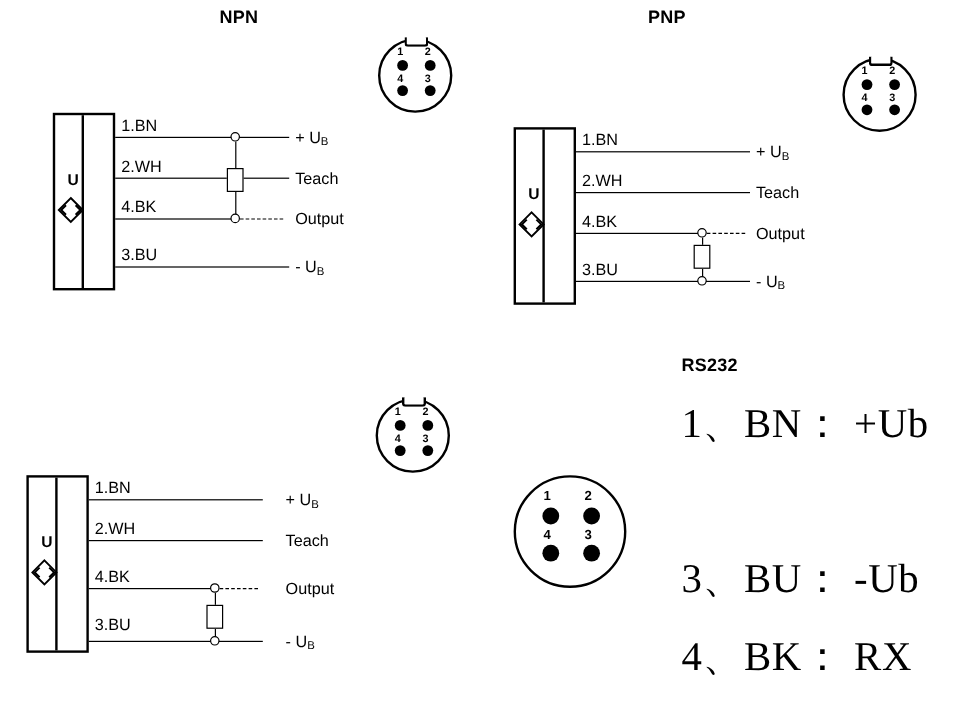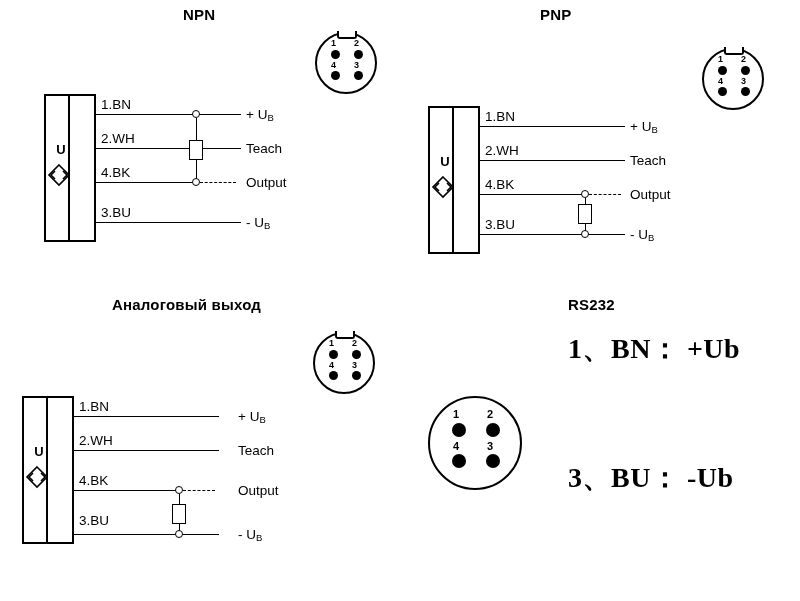--- a/index.html
+++ b/index.html
@@ -130,22 +130,22 @@
     font-size: 9px;
     font-weight: bold;
     line-height: 1;
   }
   .pin-num.big { font-size: 11px; }
 
   
   .rs-line {
     position: absolute;
     font-family: "Liberation Serif", serif;
-    font-size: 28px;
-    font-weight: bold;
+    font-size: 34px;
+    font-weight: normal;
     white-space: nowrap;
     letter-spacing: 0.5px;
   }
 </style>
 </head>
 <body>
 
 <div id="stage">
 
   <div class="section-title abs" style="left:183px; top:6px;">NPN</div>
@@ -241,21 +241,20 @@
     <div class="pin" style="left:14px; top:16px; width:9px; height:9px;"></div>
     <div class="pin" style="left:37px; top:16px; width:9px; height:9px;"></div>
     <div class="pin" style="left:14px; top:37px; width:9px; height:9px;"></div>
     <div class="pin" style="left:37px; top:37px; width:9px; height:9px;"></div>
     <div class="pin-num" style="left:14px; top:5px;">1</div>
     <div class="pin-num" style="left:37px; top:5px;">2</div>
     <div class="pin-num" style="left:14px; top:27px;">4</div>
     <div class="pin-num" style="left:37px; top:27px;">3</div>
   </div>
 
-  <div class="section-title abs" style="left:112px; top:296px;">Аналоговый выход</div>
 
   <div class="sensor" style="left:22px; top:396px; width:52px; height:148px;">
     <div class="sensor-split" style="left:22px;"></div>
     <div class="sensor-u" style="top:46px; left:-11px; width:52px;">U</div>
     <svg class="diamond-wrap" style="top:66px; margin-left:-11px;" width="26" height="26" viewBox="0 0 26 26">
       <polygon points="13,3 23,13 13,23 3,13" fill="none" stroke="#000" stroke-width="1.6"></polygon>
       <polyline points="9,9 5,13 9,17" fill="none" stroke="#000" stroke-width="1.6"></polyline>
       <polyline points="17,9 21,13 17,17" fill="none" stroke="#000" stroke-width="1.6"></polyline>
     </svg>
   </div>
@@ -306,14 +305,15 @@
     <div class="pin" style="left:22px; top:56px; width:14px; height:14px;"></div>
     <div class="pin" style="left:56px; top:56px; width:14px; height:14px;"></div>
     <div class="pin-num big" style="left:23px; top:11px;">1</div>
     <div class="pin-num big" style="left:57px; top:11px;">2</div>
     <div class="pin-num big" style="left:23px; top:43px;">4</div>
     <div class="pin-num big" style="left:57px; top:43px;">3</div>
   </div>
 
   <div class="rs-line" style="left:568px; top:330px;">1、BN： +Ub</div>
   <div class="rs-line" style="left:568px; top:459px;">3、BU： -Ub</div>
+  <div class="rs-line" style="left:568px; top:524px;">4、BK： RX</div>
 
 </div>
 
 </body></html>

